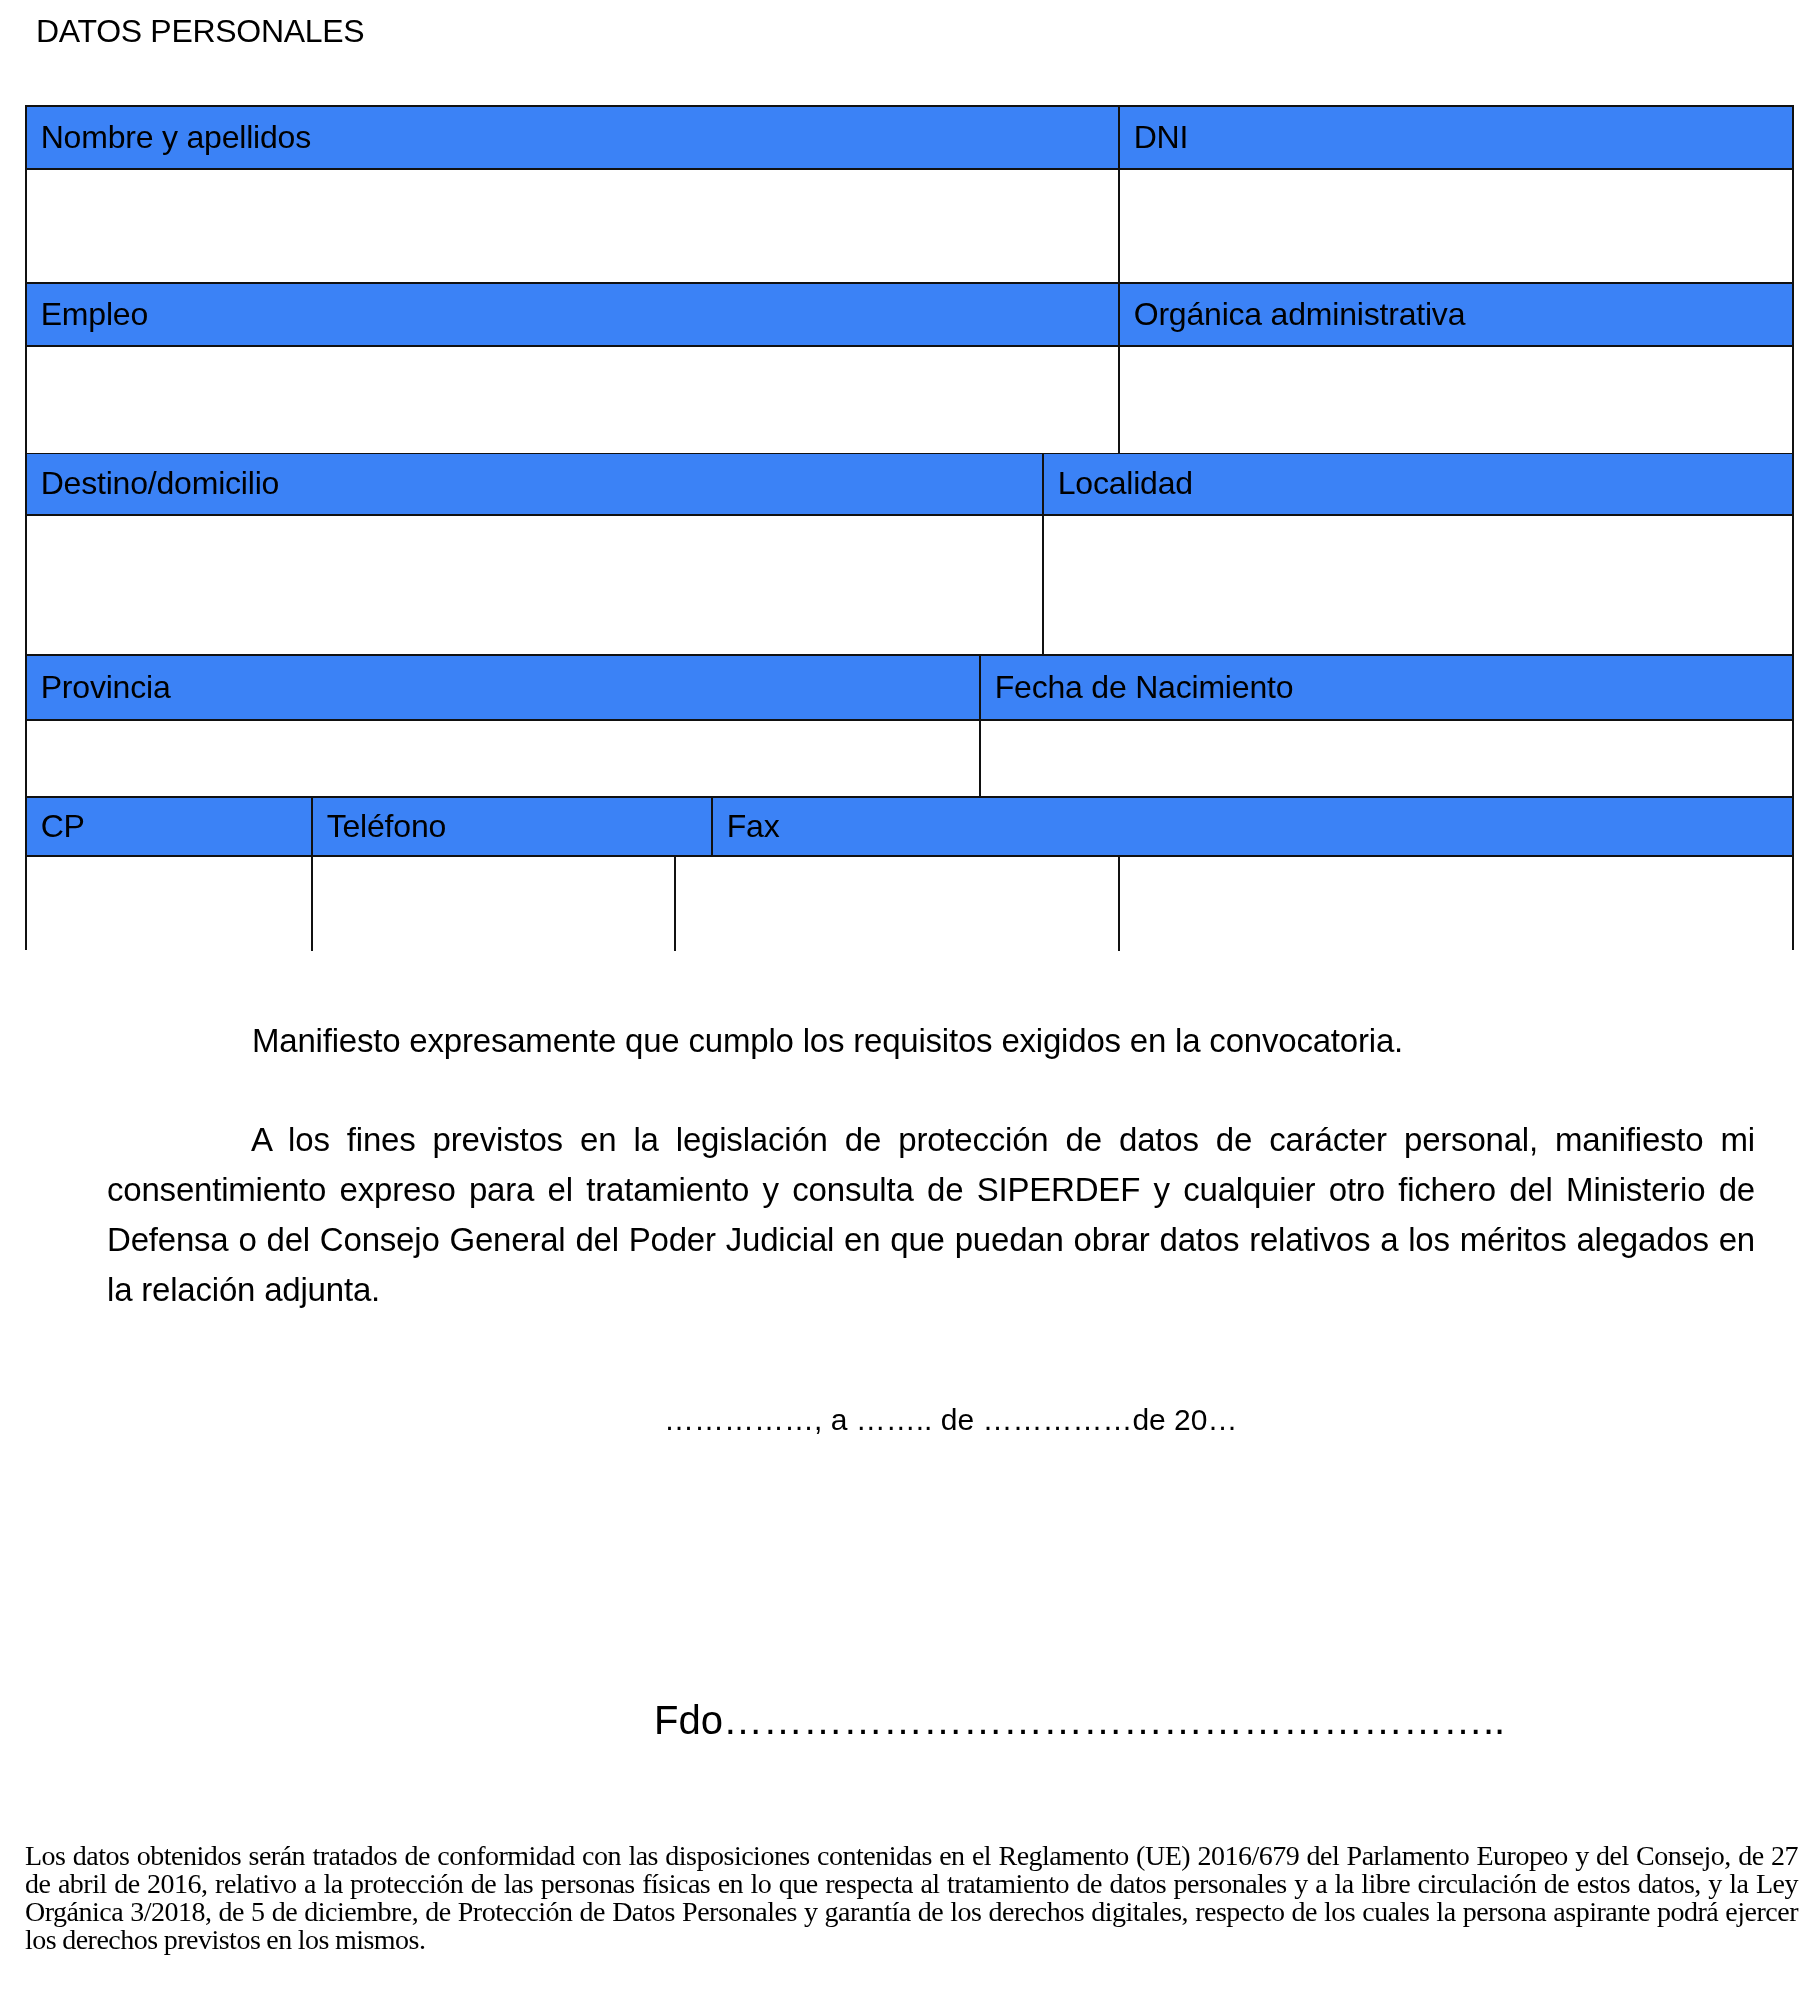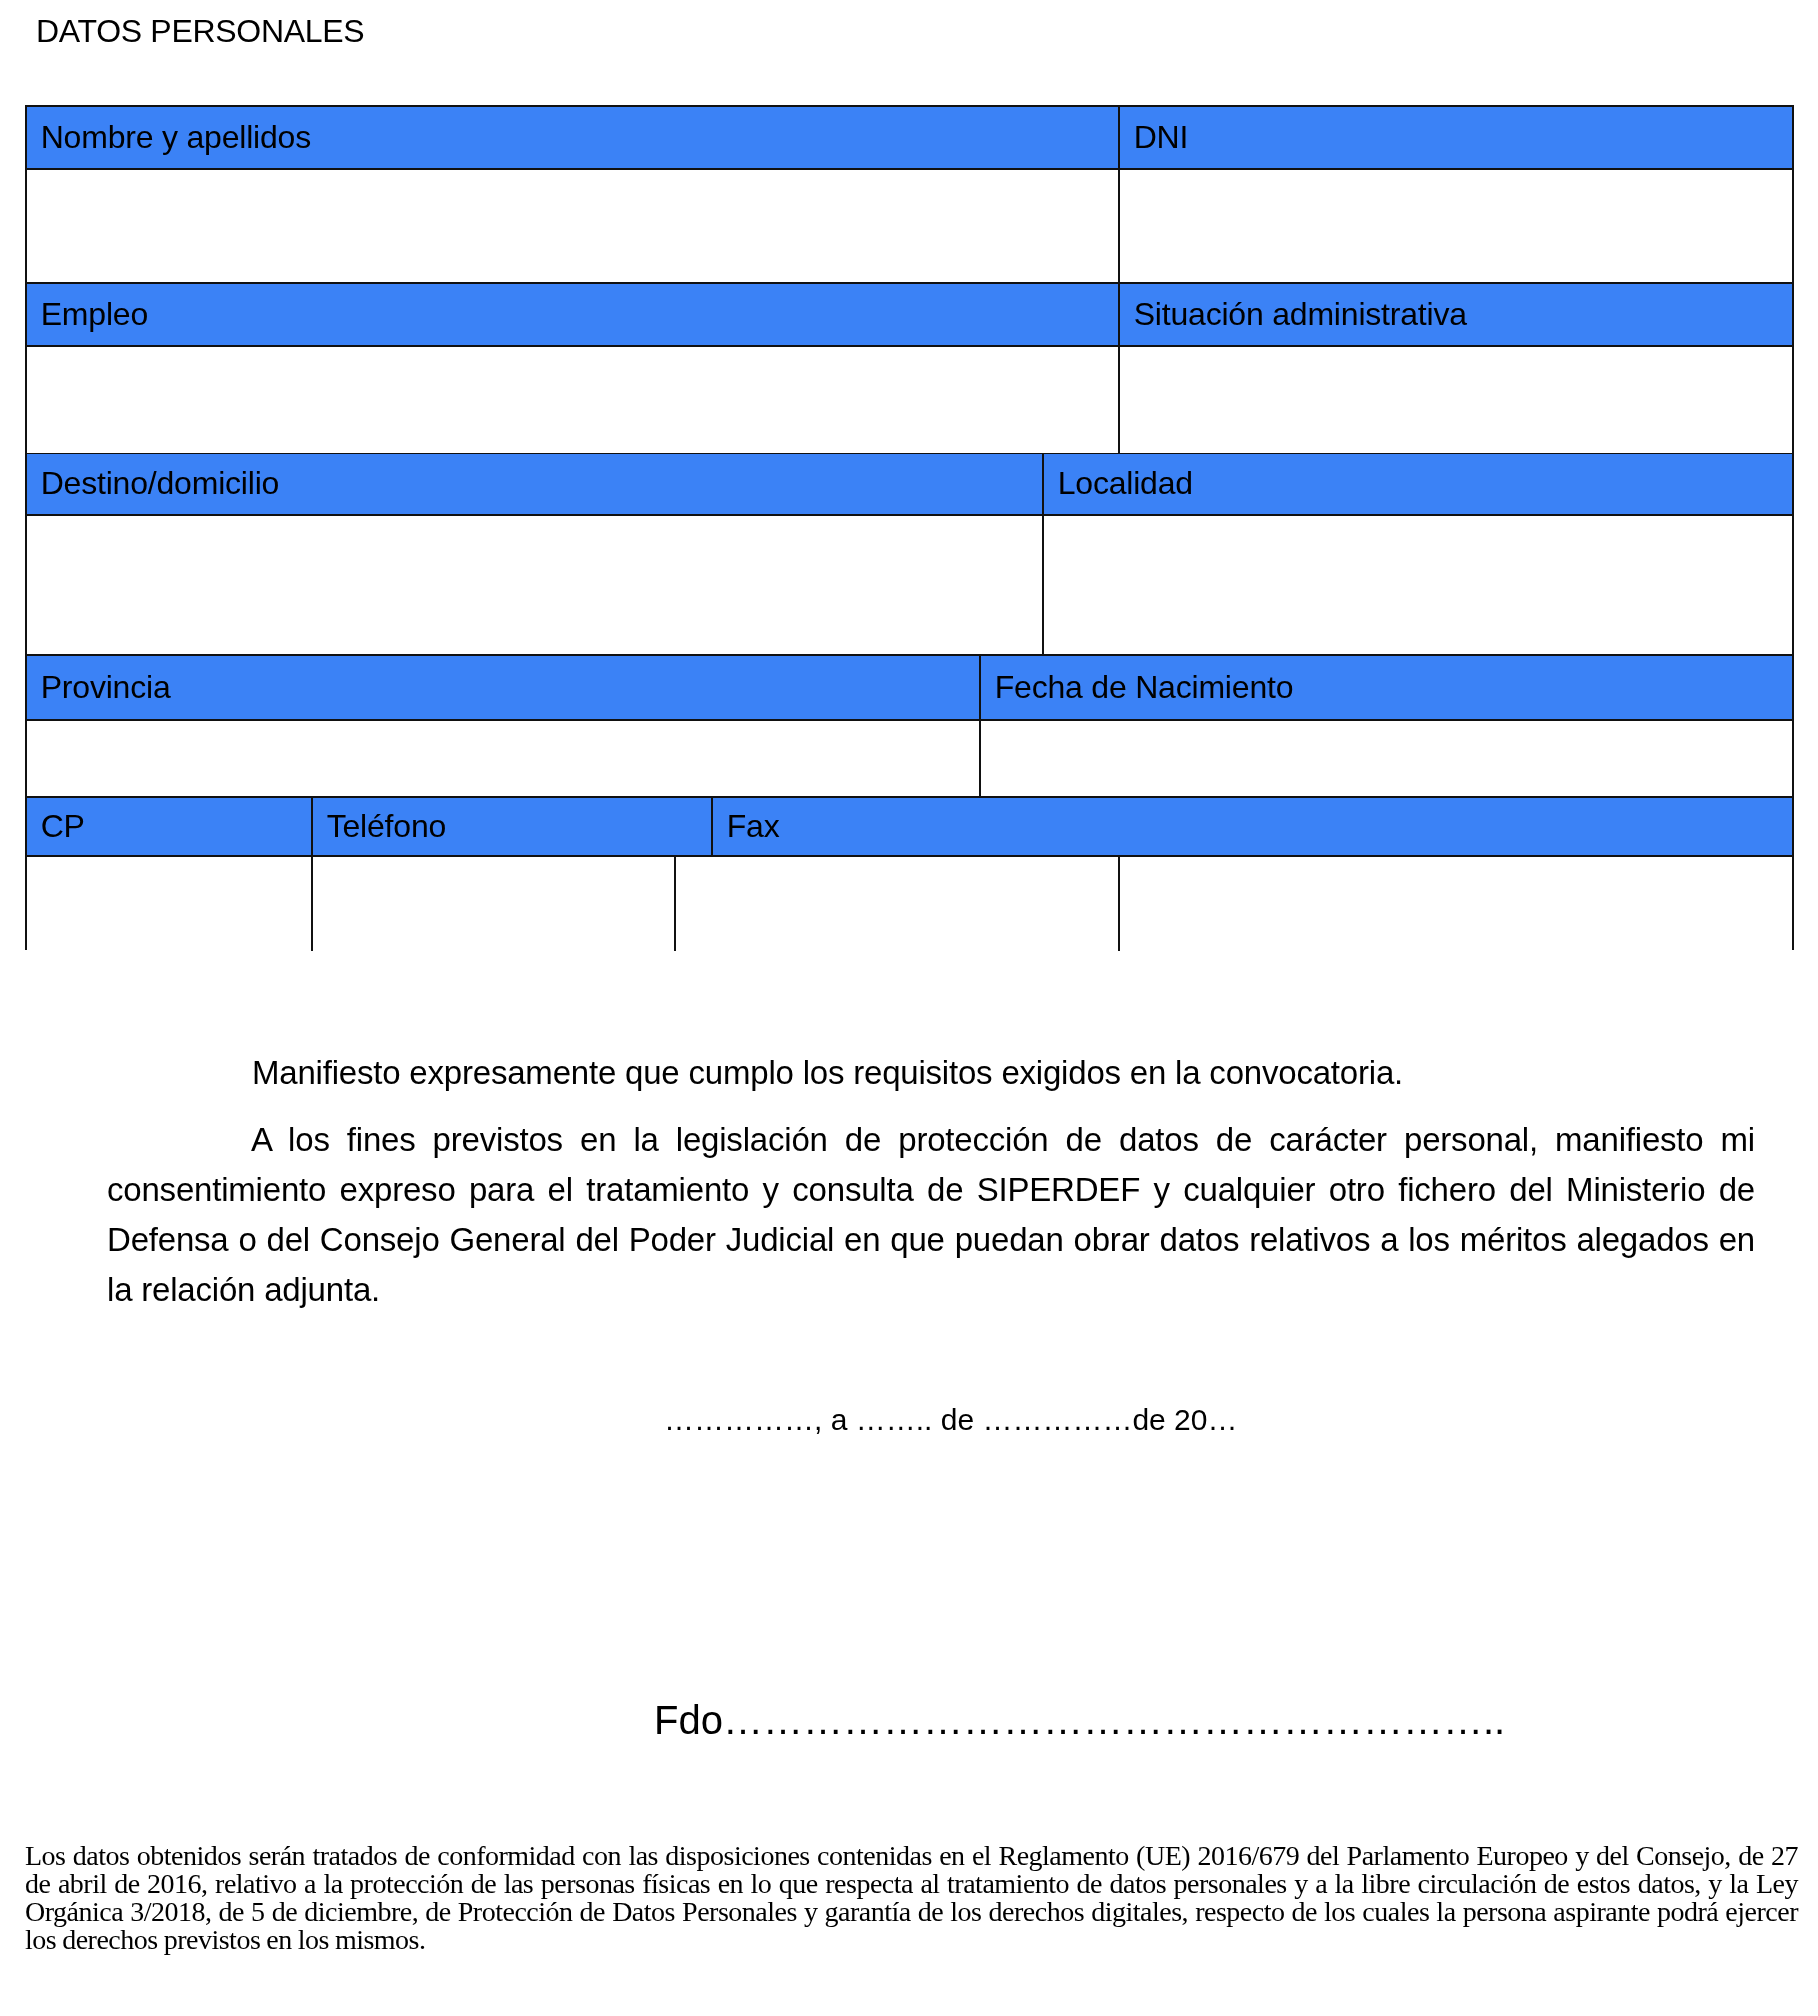--- a/index.html
+++ b/index.html
@@ -81,21 +81,20 @@
       padding: 0 13.7px;
       box-sizing: border-box;
     }
 
     
     .statement {
       position: absolute;
       font-size: 33px;
       white-space: nowrap;
       letter-spacing: -0.2px;
-      margin-top: 32px;
     }
     .statement-1 {
       left: 252px;
       top: 1020px;
       line-height: 41px;
     }
     .consent {
       position: absolute;
       left: 107px;
       top: 1115px;
@@ -161,21 +160,21 @@
       </div>
     </div>
   </div>
 
   <div class="row" style="top:177px;height:171px;">
     <div class="head" style="height:63px;">
       <div class="cell" style="left:0;width:1091px;">
         <span class="label">Empleo</span>
       </div>
       <div class="cell split" style="left:1091px;right:0;">
-        <span class="label">Situación administrativa</span>
+        <span class="label">Orgánica administrativa</span>
       </div>
     </div>
     <div class="body" style="top:63px;">
       <div class="cell" style="left:0;width:1091px;">
         <input class="field" type="text" value="" style="">
       </div>
       <div class="cell split" style="left:1091px;right:0;">
         <input class="field" type="text" value="" style="">
       </div>
     </div>

